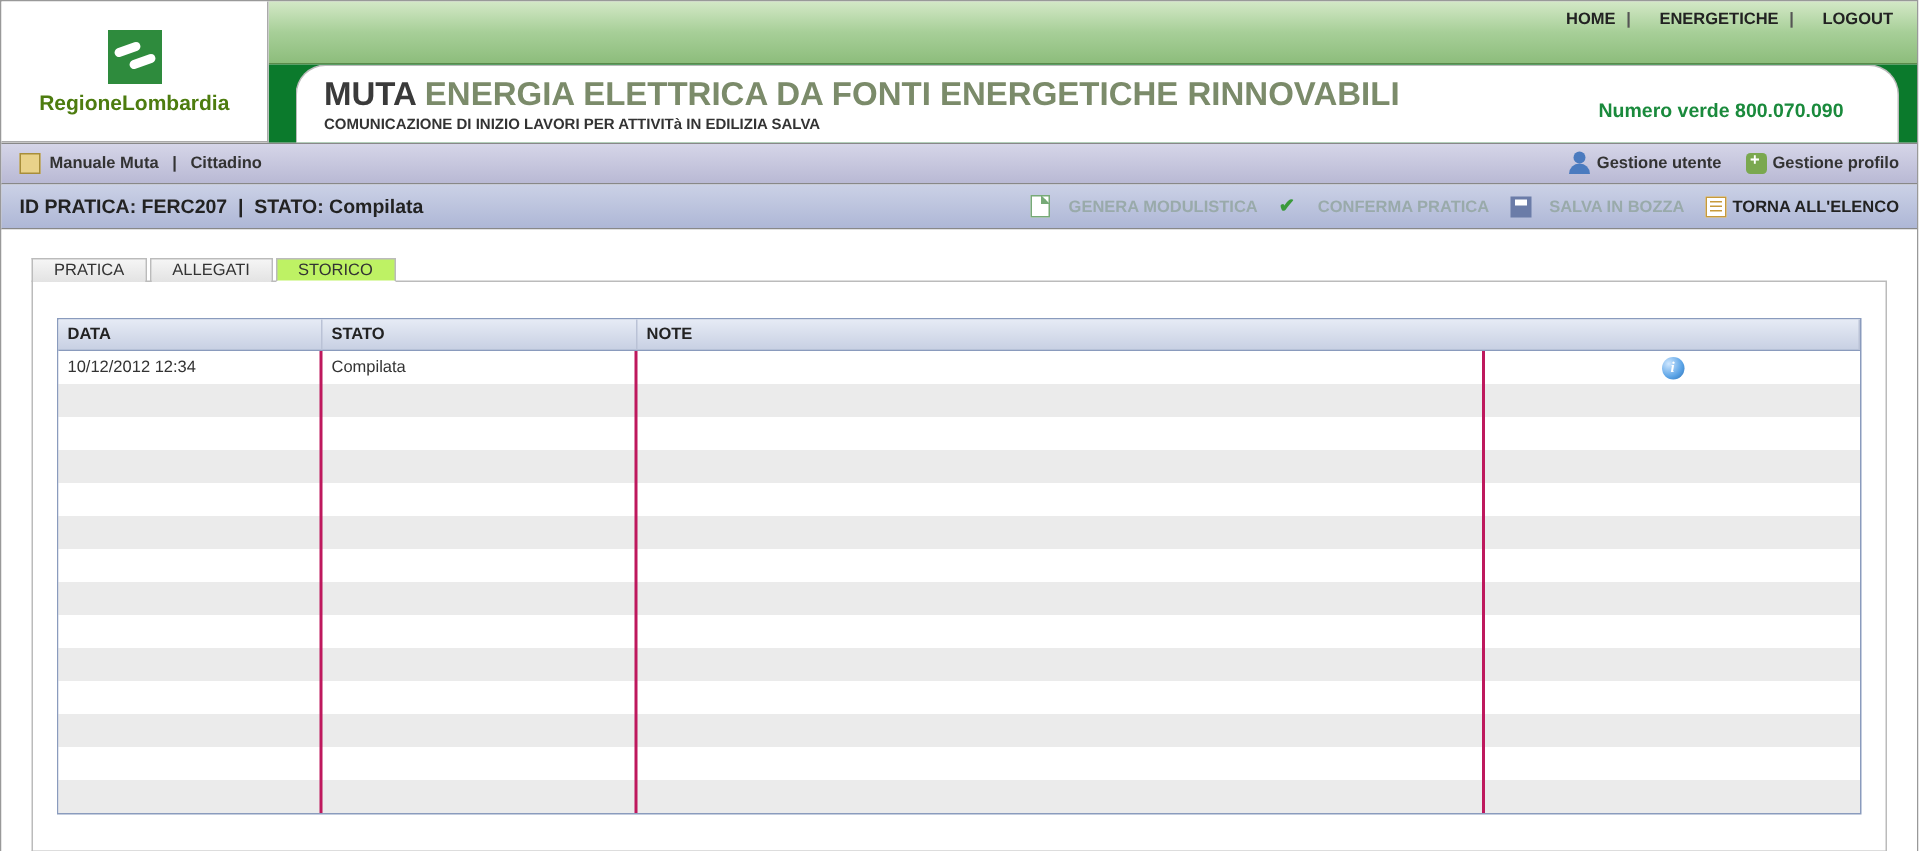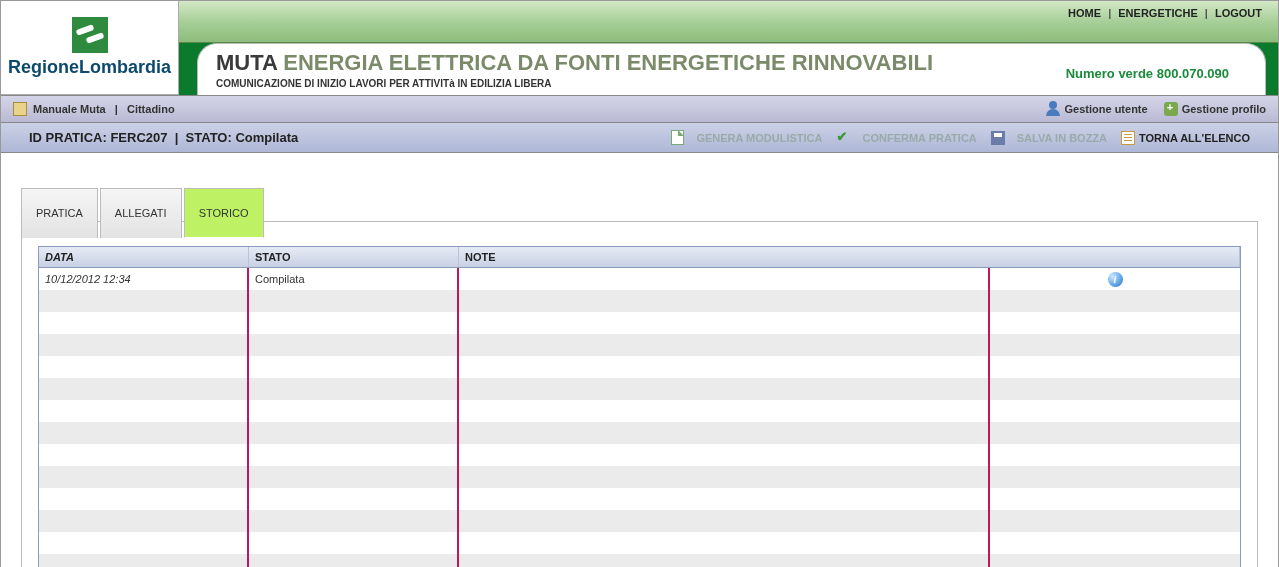--- a/index.html
+++ b/index.html
@@ -9,21 +9,21 @@
 
   
   .topbar {
     height: 42px;
     background: linear-gradient(to bottom, #d3e8c6 0%, #a7cf98 50%, #8dbd7c 100%);
     border-bottom: 1px solid #5a8a4a;
     position: relative;
     margin-left: 178px;
   }
   .topbar-links { position: absolute; right: 16px; top: 6px; font-size: 11px; font-weight: bold; color: #222; }
-  .topbar-links a { color: #222; text-decoration: none; cursor: pointer; }
+  .topbar-links a { color: #222; text-decoration: none; cursor: pointer; margin-left: 12px; }
   .topbar-links .sep { margin: 0 4px; color: #555; }
 
   .greenrow { height: 52px; background: #0b7a2c; position: relative; margin-left: 178px; }
   .titlebox {
     position: absolute; left: 18px; right: 12px; top: 0px; bottom: 0px;
     background: #fff; border-top-left-radius: 20px; border-top-right-radius: 20px;
     padding: 6px 18px 2px 18px;
     border: 1px solid #bbb;
     border-bottom: none;
   }
@@ -47,69 +47,69 @@
     width: 36px; height: 36px;
     background: #2e8b3d;
     position: relative;
     margin-bottom: 4px;
   }
   .logo-mark::before, .logo-mark::after {
     content:""; position:absolute; background:#fff; border-radius:3px;
   }
   .logo-mark::before { width:18px; height:6px; left:4px; top:10px; transform:rotate(-20deg); }
   .logo-mark::after { width:18px; height:6px; right:4px; top:18px; transform:rotate(-20deg); }
-  .logo-text { font-size:18px; color:#0c4a6e; font-weight:bold; }
+  .logo-text { font-size:14px; color:#4d7c0f; font-weight:bold; }
 
   .header-wrap { position: relative; }
 
   
   .purplebar {
     background: linear-gradient(to bottom, #d5d5e8 0%, #b9b9d4 100%);
     height: 28px; border-top:1px solid #888; border-bottom:1px solid #888;
     display:flex; align-items:center; padding: 0 12px; justify-content: space-between;
     font-size:11px; color:#333;
   }
   .purplebar .left { display:flex; align-items:center; gap:6px; font-weight:bold; }
   .purplebar .right { display:flex; align-items:center; gap:16px; font-weight:bold; }
   .purplebar .right .item { display:flex; align-items:center; gap:4px; cursor:pointer; }
   .icon-sm { width:16px; height:16px; display:inline-block; }
 
   
   .statusbar {
     background: linear-gradient(to bottom, #cbd1e6 0%, #aeb7d6 100%);
     height: 30px; border-bottom:1px solid #888;
     display:flex; align-items:center; justify-content:space-between;
-    padding: 0 28px; font-size:13px; font-weight:bold; color:#222;
+    padding: 0 12px; font-size:13px; font-weight:bold; color:#222;
   }
   .statusbar .actions { display:flex; gap:14px; font-size:11px; font-weight:bold; align-items:center; }
   .statusbar .actions .act { display:flex; align-items:center; gap:4px; }
   .statusbar .actions .disabled { color:#9aa;gap:12px; }
   .statusbar .actions .enabled { color:#222; cursor:pointer; }
 
   
   .content { background:#fff; padding: 18px 20px 18px 20px; }
 
   .tabs { display:flex; border-bottom:1px solid #bbb; }
   .tab {
-    padding: 18px 14px; font-size:11px; color:#333;
+    padding: 1px 14px; font-size:11px; color:#333;
     border:1px solid #bbb; border-bottom:none;
     background: linear-gradient(to bottom,#f5f5f5,#e3e3e3);
-    margin-right:2px; position:relative; top:17px; cursor:pointer;
+    margin-right:2px; position:relative; top:1px; cursor:pointer;
   }
   .tab.active { background:#bef264; border-bottom:1px solid #fff; }
 
   .tabpanel { border:1px solid #bbb; border-top:none; background:#fff; padding:24px 16px; }
 
   .grid { border:1px solid #8a9bbd; }
   .grid-head { display:flex; background: linear-gradient(to bottom,#e6ebf5,#c8d0e3); border-bottom:1px solid #8a9bbd; }
   .grid-head .col, .grid-row .col {
     padding:4px 6px; font-size:11px; border-right:1px solid #bac2d6;
   }
   .grid-head .col { font-weight:bold; color:#222; }
-  .col-data { width:210px;font-style:italic; }
+  .col-data { width:176px; }
   .col-stato { width:210px; }
   .col-note { flex:1; }
   .col-notif { width:250px; text-align:center; }
 
   .grid-body { }
   .grid-row { display:flex; height:22px; align-items:center; }
   .grid-row:nth-child(odd) { background:#fff; }
   .grid-row:nth-child(even) { background:#ebebeb; }
   .grid-row .col { border-right:2px solid #be185d; height:100%; display:flex; align-items:center; }
   .grid-row .col:last-child { border-right:none; justify-content:center; }
@@ -159,21 +159,21 @@
         <a>LOGOUT</a>
       </div>
     </div>
 
     <div class="greenrow">
       <div class="titlebox">
         <div class="maintitle">
           <span>MUTA</span>
           <span class="sub">ENERGIA ELETTRICA DA FONTI ENERGETICHE RINNOVABILI</span>
         </div>
-        <div class="subtitle">COMUNICAZIONE DI INIZIO LAVORI PER ATTIVITà IN EDILIZIA LIBERA</div>
+        <div class="subtitle">COMUNICAZIONE DI INIZIO LAVORI PER ATTIVITà IN EDILIZIA SALVA</div>
         <div class="green-num">
           <span>Numero verde</span>
           <span>800.070.090</span>
         </div>
       </div>
     </div>
   </div>
 
   <div class="purplebar">
     <div class="left">

